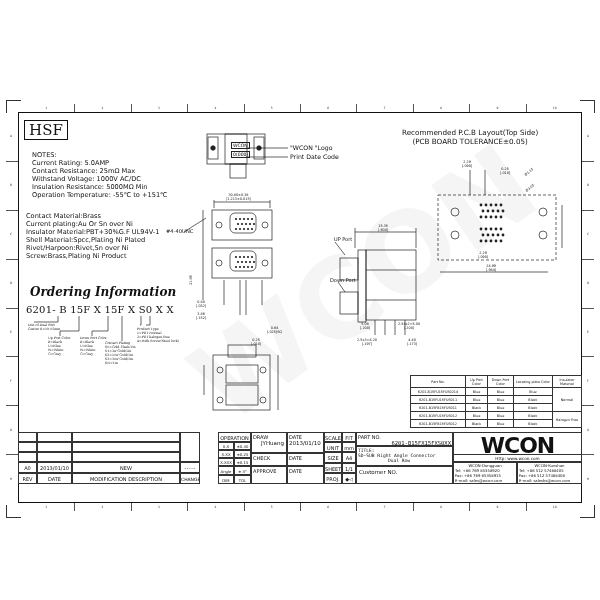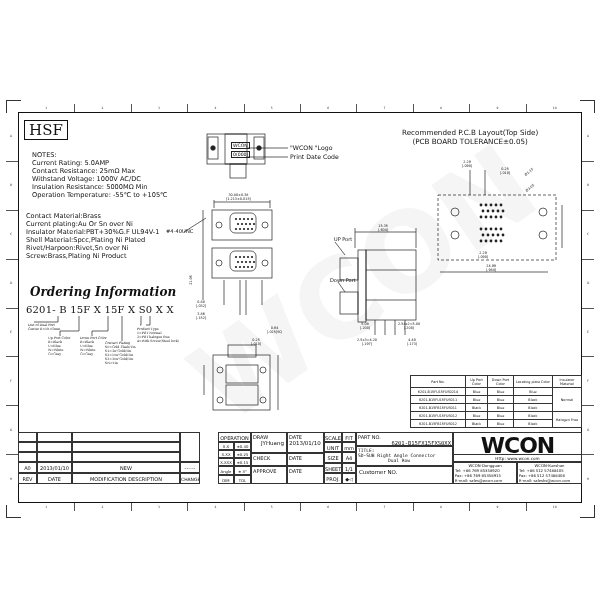--- a/index.html
+++ b/index.html
@@ -117,21 +117,21 @@
 <div class="frame"></div>
 
 <div class="hsf">HSF</div>
 
 <div class="notes">
   <div>NOTES:</div>
   <div>Current Rating: 5.0AMP</div>
   <div>Contact Resistance: 25mΩ Max</div>
   <div>Withstand Voltage: 1000V AC/DC</div>
   <div>Insulation Resistance: 5000MΩ Min</div>
-  <div>Operation Temperature: -55℃ to +105℃</div>
+  <div>Operation Temperature: -55℃ to +151℃</div>
 </div>
 <div class="notes2">
   <div>Contact Material:Brass</div>
   <div>Current plating:Au Or Sn over Ni</div>
   <div>Insulator Material:PBT+30%G.F UL94V-1</div>
   <div>Shell Material:Spcc,Plating Ni Plated</div>
   <div>Rivet/Harpoon:Rivet,Sn over Ni</div>
   <div>Screw:Brass,Plating Ni Product</div>
 </div>
 

